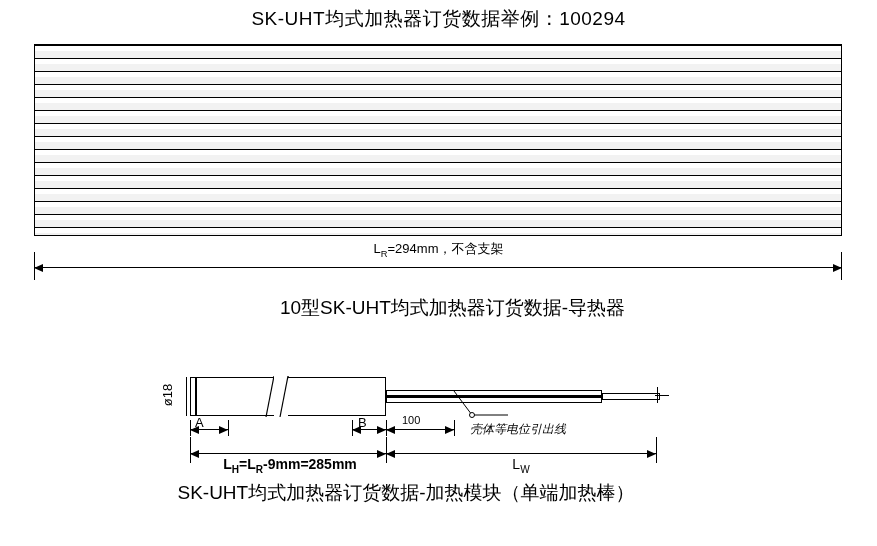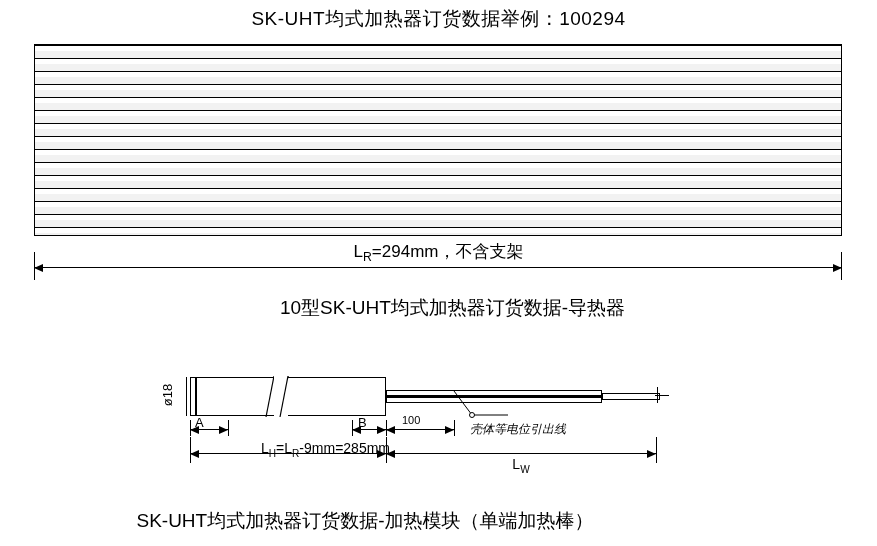--- a/index.html
+++ b/index.html
@@ -24,23 +24,24 @@
     font-size: 19px;
     letter-spacing: 0.5px;
   }
   #caption-1 {
     left: 0; top: 295px; width: 877px;
     text-align: center;
     font-size: 19px;
     margin-left: 14px;
   }
   #caption-2 {
-    left: 0; top: 508px; width: 730px;
+    left: 0; top: 480px; width: 730px;
     text-align: center;
     font-size: 19px;
+    padding-left: 41px;
   }
 
   
   #heater-block {
     left: 34px; top: 44px;
     width: 808px; height: 192px;
     box-sizing: border-box;
     border: 1px solid #000;
     background-color: #fdfdfd;
     background-image: repeating-linear-gradient(
@@ -48,21 +49,21 @@
       #000 0px, #000 1px,
       #ffffff 1px, #ffffff 6px,
       #f2f2f2 6px, #f2f2f2 13px
     );
   }
 
   
   #dim-lr-label {
     left: 0; top: 240px; width: 877px;
     text-align: center;
-    font-size: 17px;
+    font-size: 13px;
   }
   #dim-lr-line {
     left: 34px; top: 267px;
     width: 808px; height: 1px;
     background: #000;
   }
   .arrow-l, .arrow-r {
     width: 0; height: 0;
     border-top: 4px solid transparent;
     border-bottom: 4px solid transparent;
@@ -179,24 +180,25 @@
     font-style: italic;
   }
 
   
   #dim-lh-line { left: 190px; top: 453px; width: 350px; height: 1px; background: #000; }
   #dim-lh-tick-l { left: 190px; top: 437px; height: 26px; }
   #dim-lh-tick-r { left: 386px; top: 437px; height: 26px; }
   #dim-lh-arrow-l { left: 190px; top: 450px; }
   #dim-lh-arrow-r { left: 377px; top: 450px; }
   #dim-lh-label {
-    left: 190px; top: 440px; width: 200px;
-    text-align: right;
+    left: 190px; top: 456px; width: 200px;
+    text-align: center;
     font-size: 14px;
     white-space: nowrap;
+    font-weight: bold;
   }
 
   
   #dim-lw-line { left: 386px; top: 453px; width: 270px; height: 1px; background: #000; }
   #dim-lw-tick-r { left: 656px; top: 437px; height: 26px; }
   #dim-lw-arrow-l { left: 386px; top: 450px; }
   #dim-lw-arrow-r { left: 647px; top: 450px; }
   #dim-lw-label {
     left: 386px; top: 456px; width: 270px;
     text-align: center;

